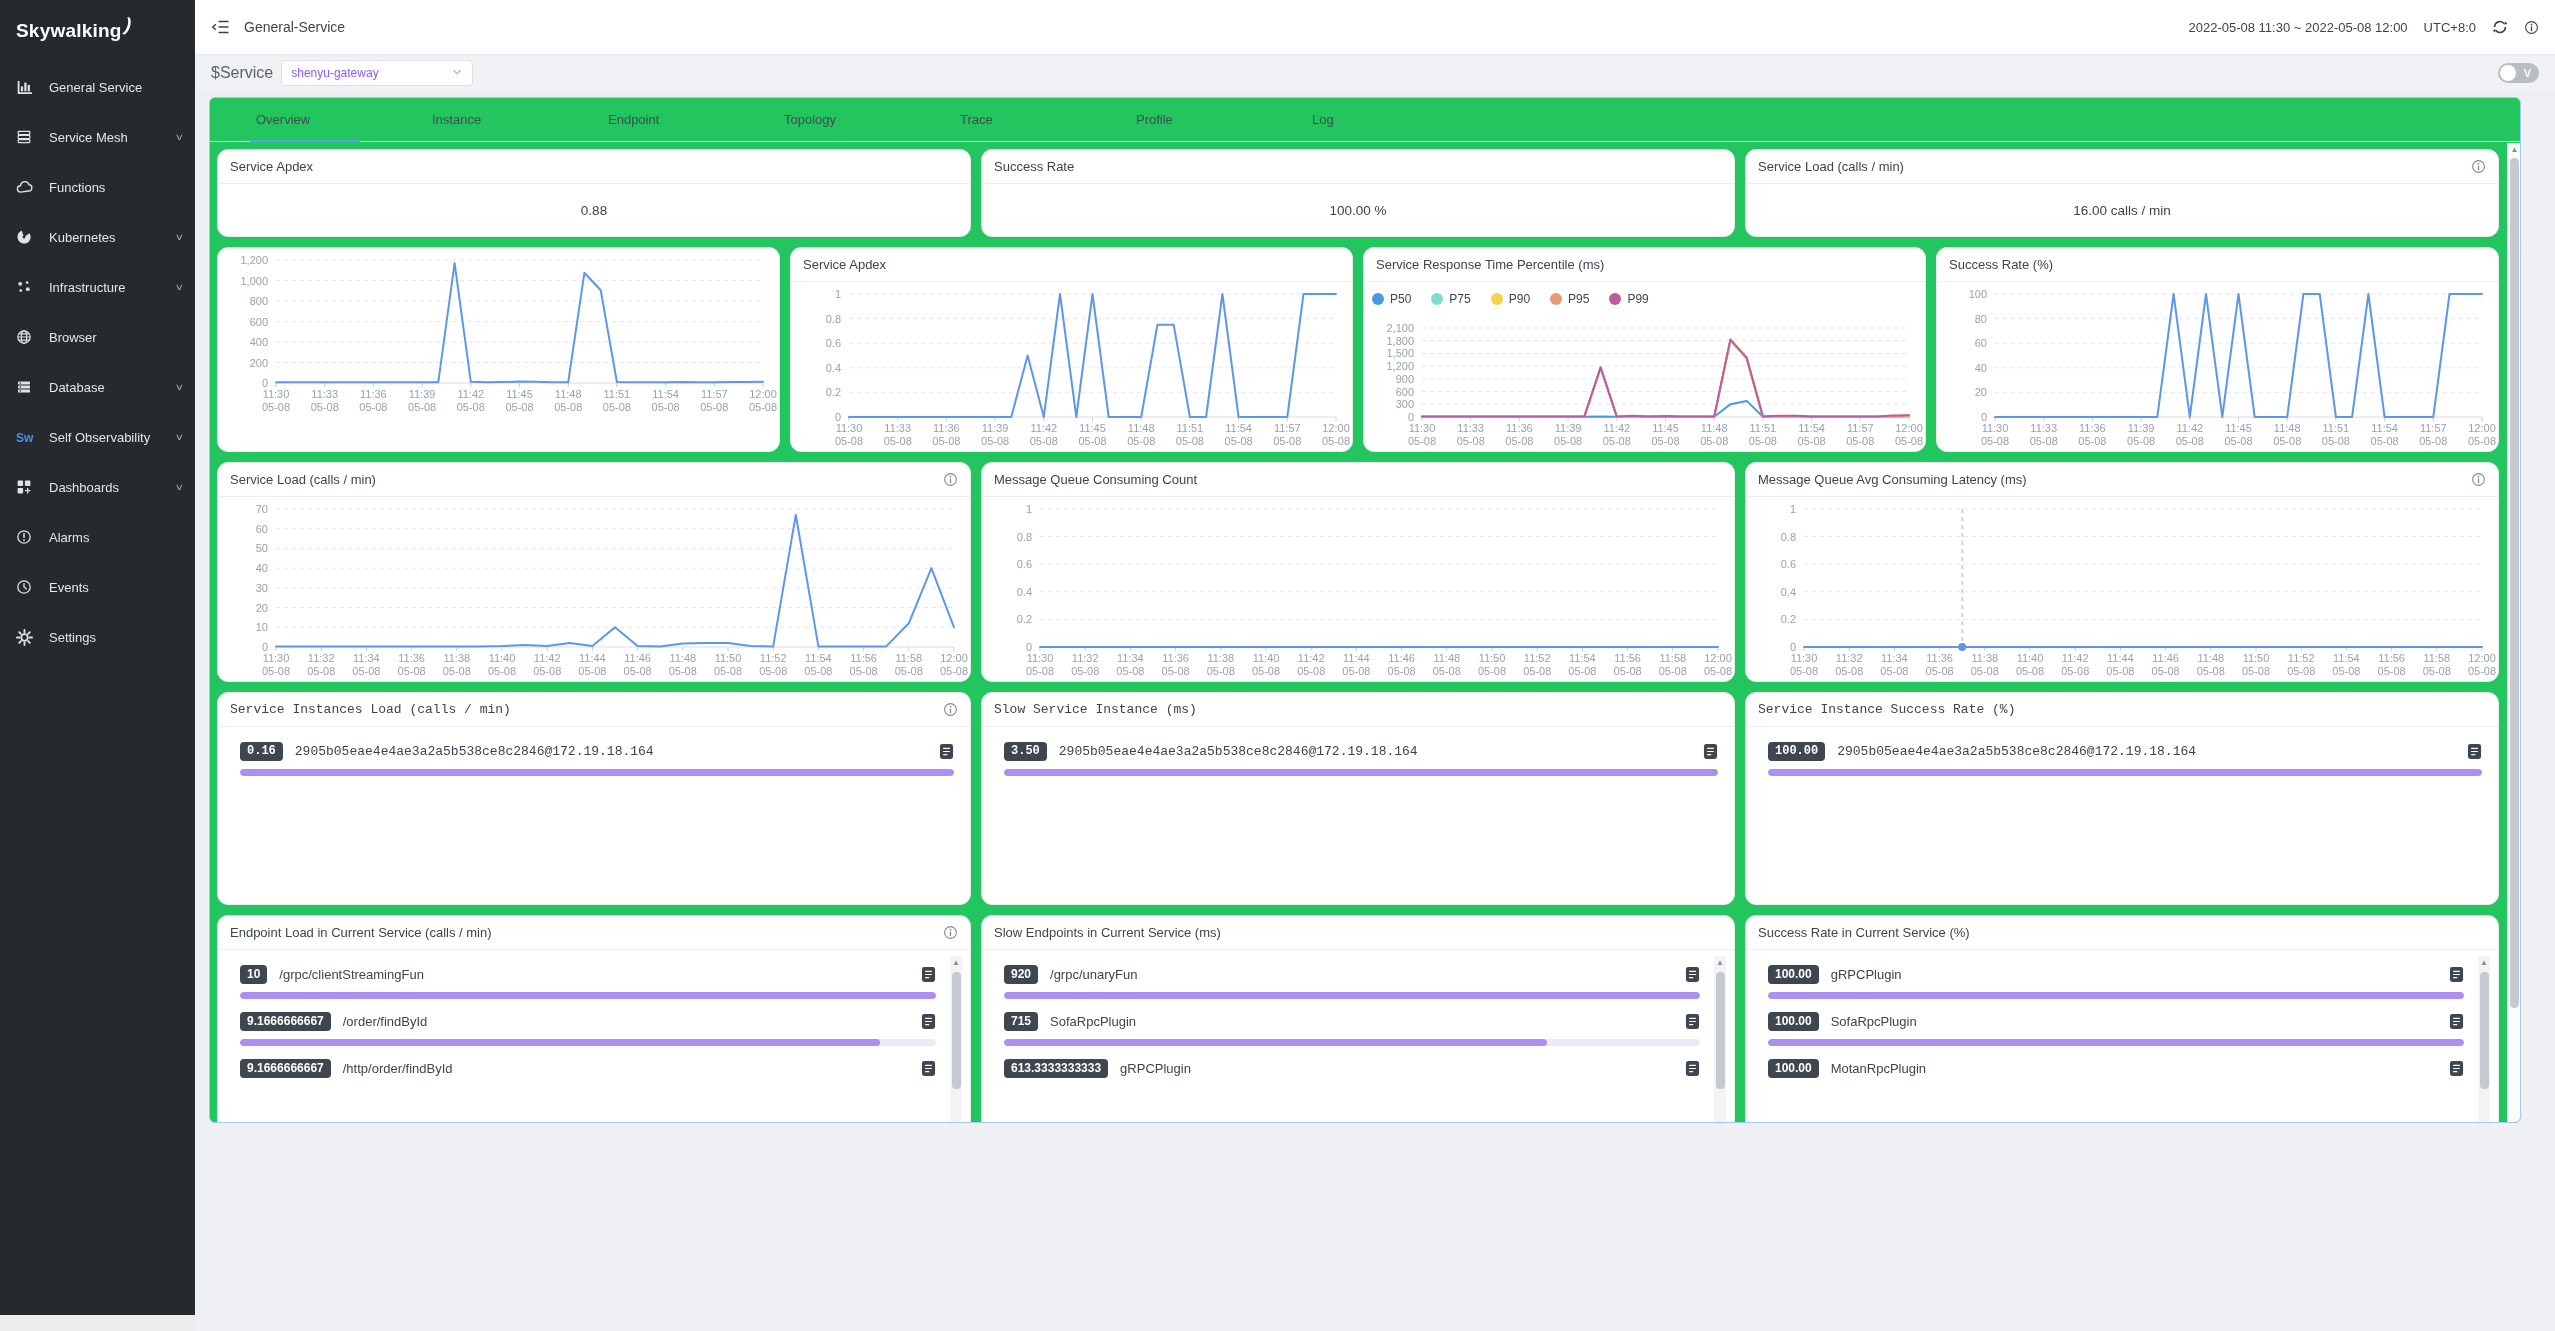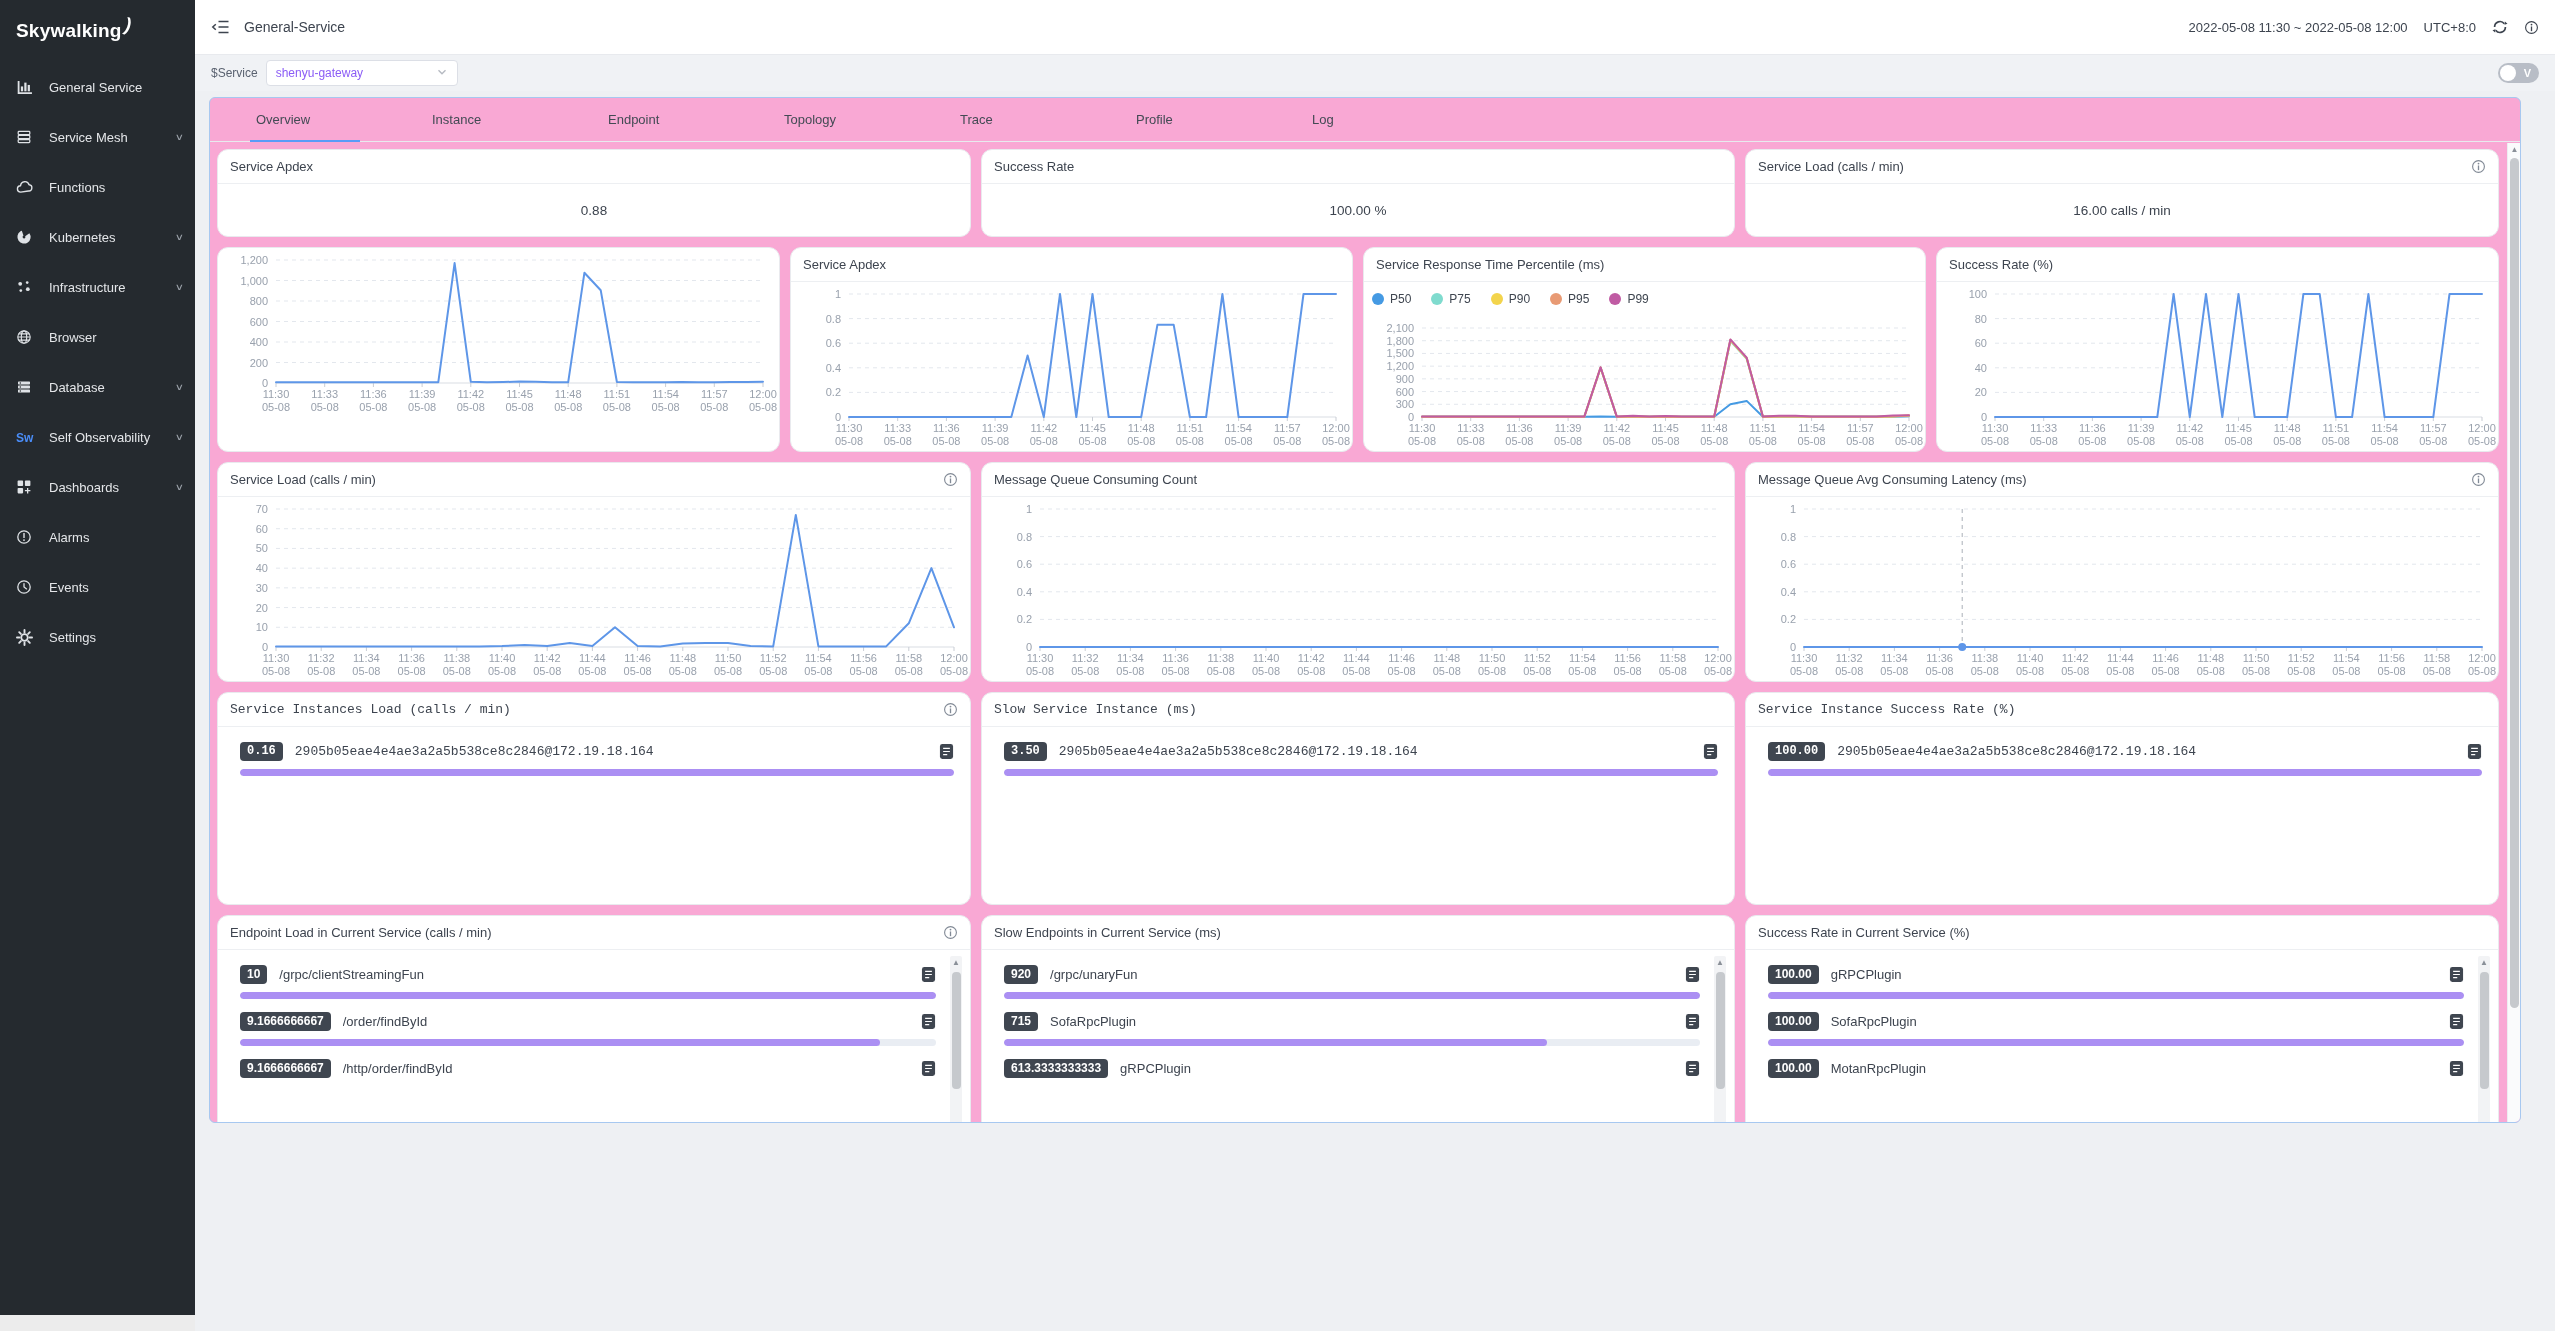--- a/index.html
+++ b/index.html
@@ -23,29 +23,29 @@
 
   
   .main { flex:1; display:flex; flex-direction:column; min-width:0; }
   .topbar { height:55px; flex:none; background:#fff; display:flex; align-items:center; padding:0 16px; border-bottom:1px solid #e8eaee; }
   .collapse { margin-right:14px; display:flex; cursor:pointer; }
   .page-title { font-size:14px; color:#3d444f; }
   .topbar-right { margin-left:auto; display:flex; align-items:center; gap:16px; font-size:13px; color:#3d444f; }
   .topbar-right .icon-btn { display:flex; cursor:pointer; color:#3d444f; }
 
   .selector-bar { height:36px; flex:none; background:#f0f2f5; display:flex; align-items:center; padding:0 16px; }
-  .sel-label { font-size:12px; color:#5a6270; margin-right:8px; }
+  .sel-label { font-size:16px; color:#5a6270; margin-right:8px; }
   .select-box { width:192px; height:26px; background:#fff; border:1px solid #dcdfe6; border-radius:4px; display:flex; align-items:center; padding:12px 9px; font-size:12px; color:#8b5cf6; cursor:pointer; }
   .select-box .sel-value { flex:1; }
   .toggle { margin-left:auto; width:41px; height:20px; background:#b8bdc6; border-radius:10px; position:relative; cursor:pointer; }
   .toggle .knob { width:16px; height:16px; background:#fff; border-radius:50%; position:absolute; left:2px; top:2px; }
   .toggle .toggle-label { position:absolute; right:8px; top:3.5px; color:#fff; font-size:11px; font-weight:bold; }
 
   
-  .panel { margin:6px 34px 0 14px; height:1026px; background:#f9a8d4; border:1px solid #a7c8f0; border-radius:6px; position:relative; overflow:hidden; }
+  .panel { margin:6px 34px 0 14px; height:1026px; background:#22c55e; border:1px solid #a7c8f0; border-radius:6px; position:relative; overflow:hidden; }
   .tabs { height:44px; border-bottom:1px solid #e8eaee; display:flex; padding-left:16px; }
   .tab { width:176px; position:relative; display:flex; align-items:center; font-size:13px; color:#434a54; padding-left:30px; cursor:pointer; }
   .tab.active::after { content:""; position:absolute; left:24px; bottom:-1px; width:110px; height:2px; background:#5a9cf8; }
 
   .rows { padding:2px 16px 0 2px; }
   .crow { display:flex; }
   .card { flex:1; background:#fff; border:1px solid #e9eaee; border-radius:11px; margin:5px; min-width:0; overflow:hidden; position:relative; }
   .card-h { height:34px; display:flex; align-items:center; padding:0 12px; border-bottom:1px solid #edeff2; font-size:13px; color:#3d444f; }
   .card-h .info-icon { margin-left:auto; color:#828a96; display:none; cursor:pointer; }
   .stat-body { height:53px; display:flex; align-items:center; justify-content:center; font-size:13.5px; color:#3d444f; }

